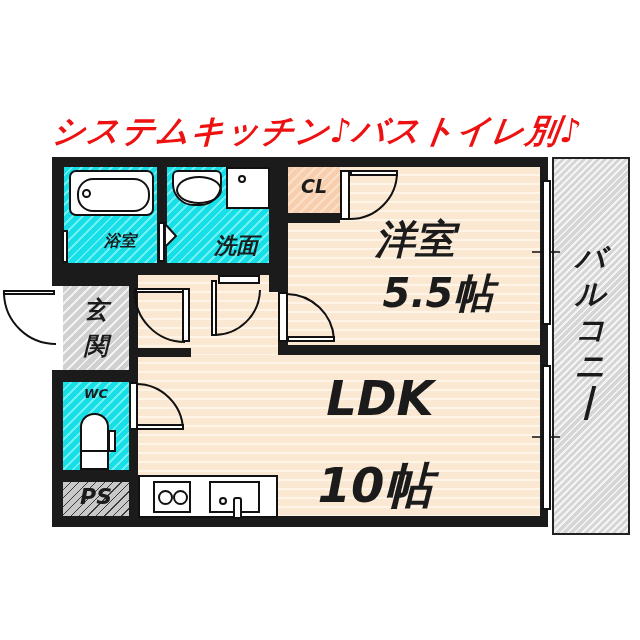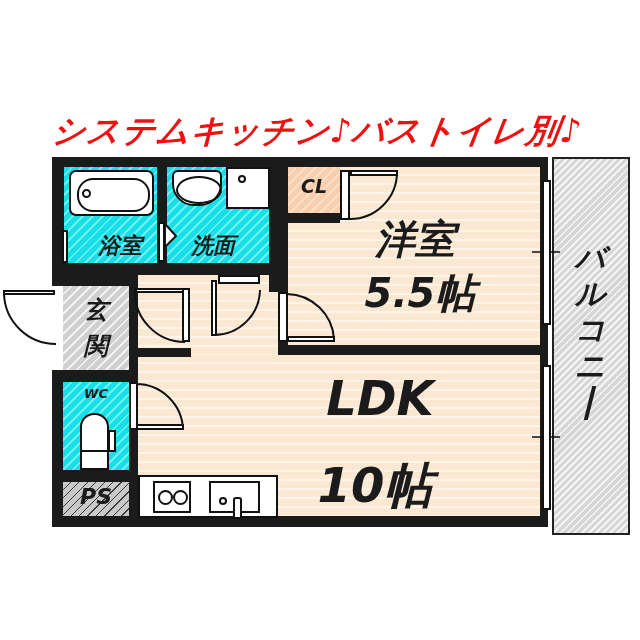--- a/index.html
+++ b/index.html
@@ -113,23 +113,23 @@
 <div class="abs fixture" style="left:138px;top:475px;width:140px;height:43px;"></div>
 <div class="abs fixture" style="left:153px;top:481px;width:38px;height:32px;">
   <div class="abs" style="left:3px;top:7px;width:11px;height:11px;border:2px solid #111;border-radius:50%;"></div>
   <div class="abs" style="left:18px;top:7px;width:11px;height:11px;border:2px solid #111;border-radius:50%;"></div>
 </div>
 <div class="abs fixture" style="left:209px;top:481px;width:51px;height:32px;">
   <div class="abs" style="left:8px;top:14px;width:4px;height:4px;border:2px solid #111;border-radius:50%;"></div>
   <div class="abs" style="left:22px;top:14px;width:5px;height:18px;border:2px solid #111;border-radius:3px 3px 0 0;background:#fff;"></div>
 </div>
 
-<div class="abs lbl" style="left:80px;top:231px;width:80px;font-size:22px;font-family:Liberation Mono, monospace;">浴室</div>
-<div class="abs lbl" style="left:173px;top:231px;width:80px;font-size:22px;">洗面</div>
+<div class="abs lbl" style="left:80px;top:231px;width:80px;font-size:16px;font-family:Liberation Mono, monospace;">浴室</div>
+<div class="abs lbl" style="left:196px;top:231px;width:80px;font-size:22px;">洗面</div>
 <div class="abs lbl" style="left:290px;top:175px;width:48px;font-size:19px;">CL</div>
 <div class="abs lbl" style="left:340px;top:212px;width:150px;font-size:40px;">洋室</div>
-<div class="abs lbl" style="left:345px;top:266px;width:150px;font-size:40px;">5.5帖</div>
+<div class="abs lbl" style="left:363px;top:266px;width:150px;font-size:40px;">5.5帖</div>
 <div class="abs lbl" style="left:305px;top:370px;width:150px;font-size:48px;">LDK</div>
 <div class="abs lbl" style="left:300px;top:454px;width:150px;font-size:48px;">10帖</div>
 <div class="abs lbl" style="left:63px;top:294px;width:66px;font-size:24px;">玄</div>
 <div class="abs lbl" style="left:63px;top:330px;width:66px;font-size:24px;">関</div>
 <div class="abs lbl" style="left:63px;top:386px;width:66px;font-size:13px;">WC</div>
 <div class="abs lbl" style="left:63px;top:484px;width:66px;font-size:22px;font-style:italic;">PS</div>
 
 </body></html>

